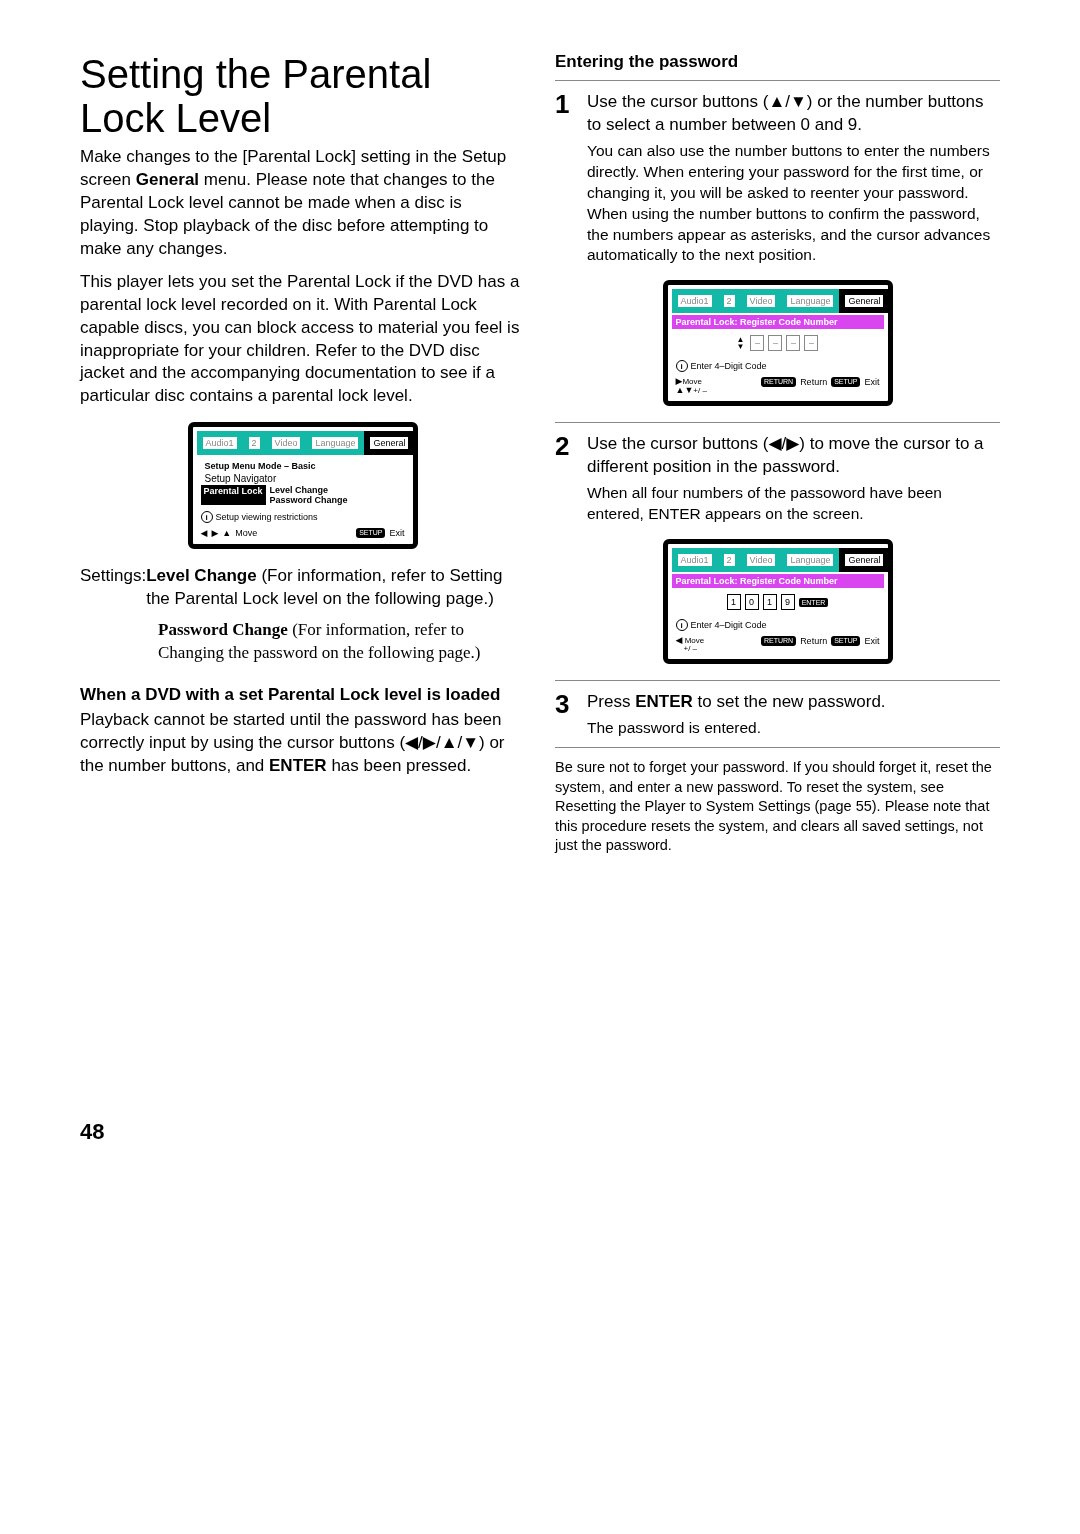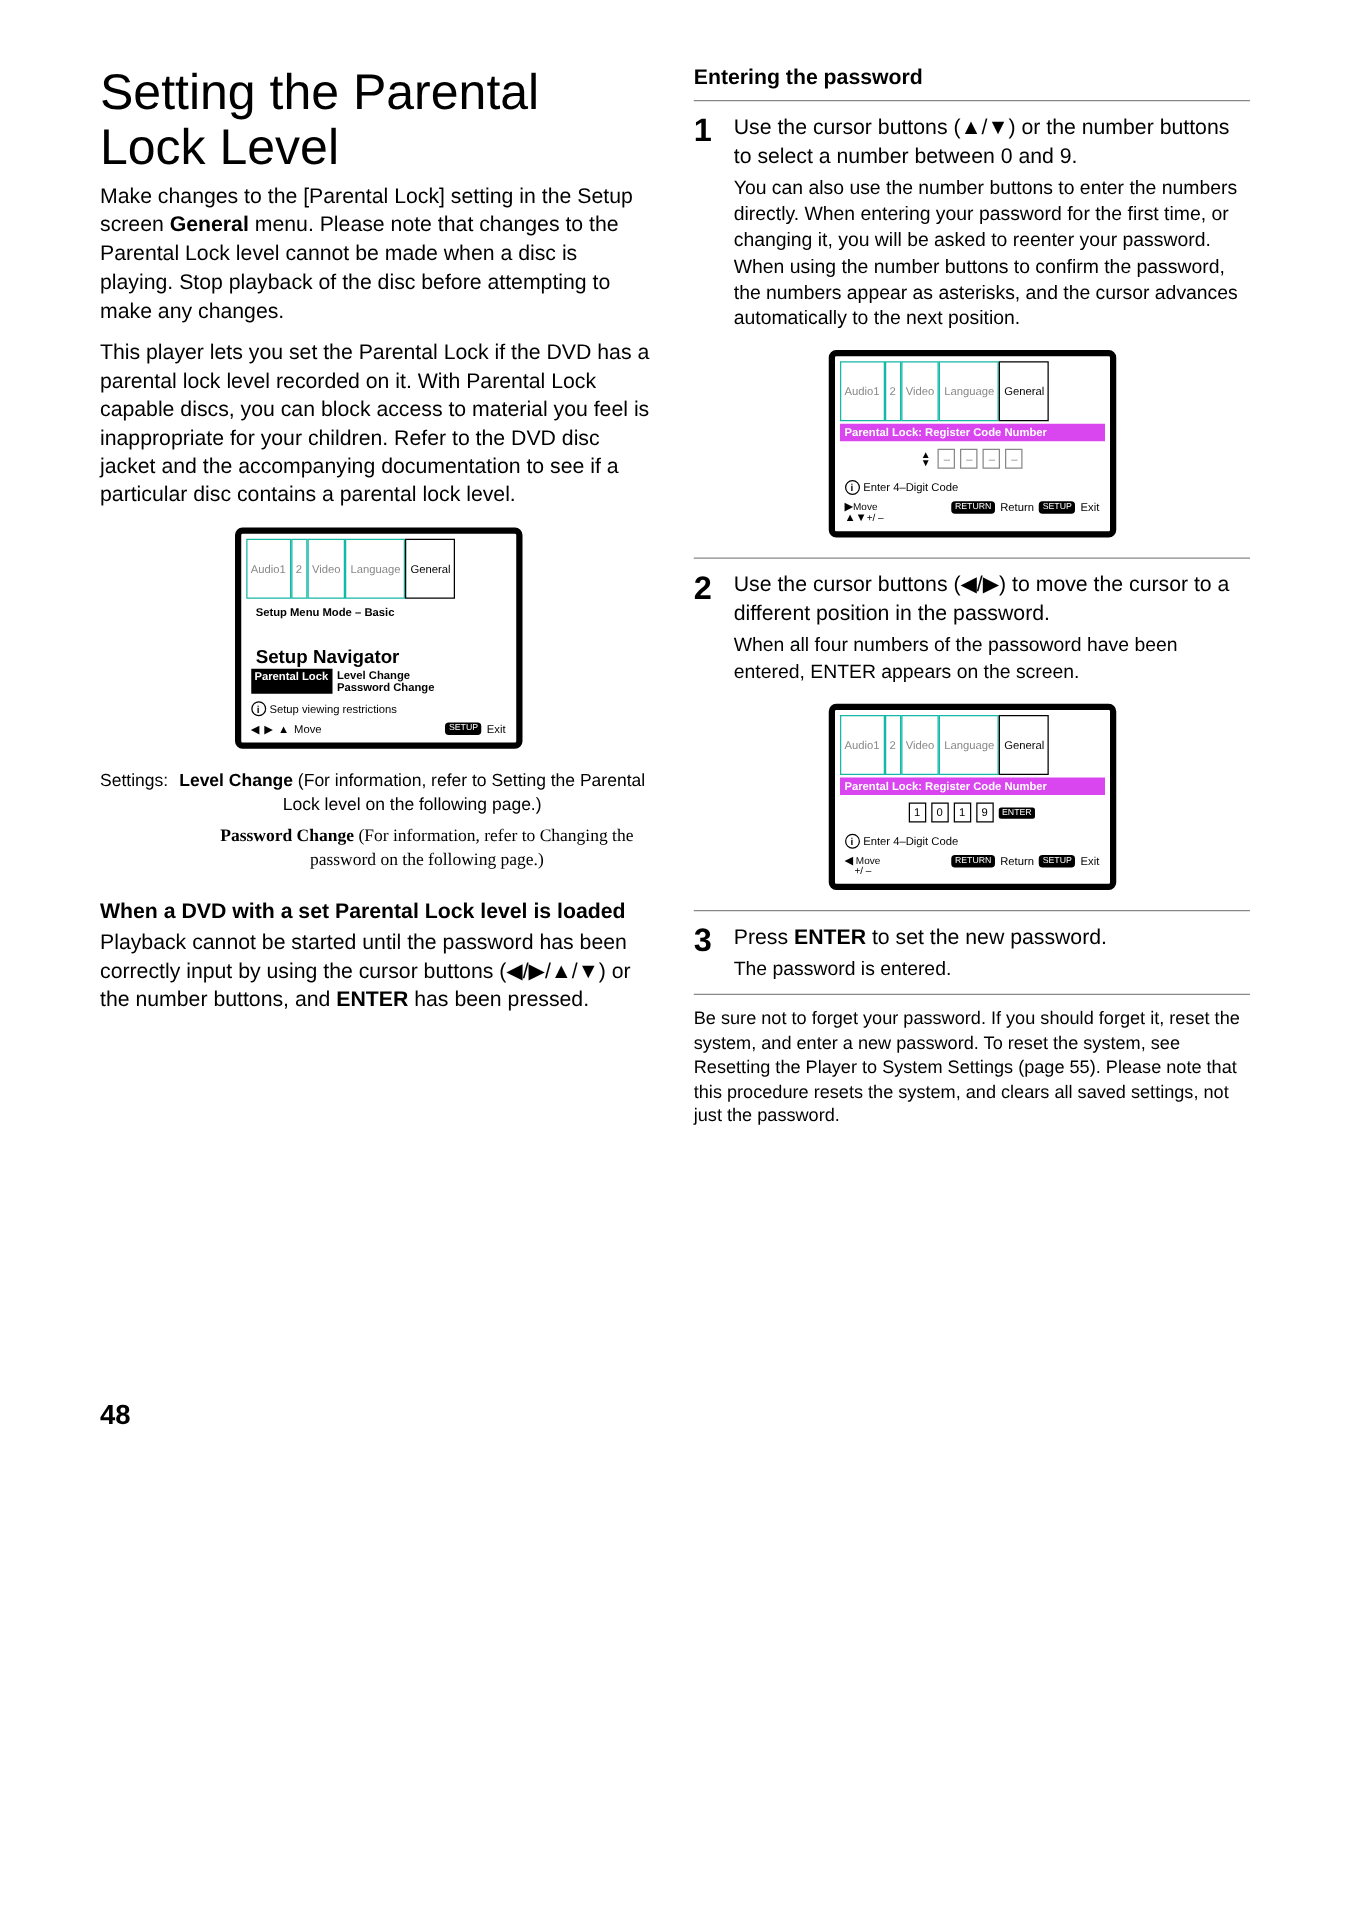--- a/index.html
+++ b/index.html
@@ -40,23 +40,22 @@
     line-height: 1.35;
   }
   .bold { font-weight: bold; }
   .sub-heading {
     font-size: 17px;
     font-weight: bold;
     margin: 20px 0 4px 0;
   }
   .settings-block {
     margin-top: 16px;
-    font-size: 14px;
+    font-size: 17px;
     line-height: 1.35;
-    text-align: center;
   }
   .settings-block .indent {
     margin-left: 78px;
     margin-top: 8px;
     font-family: Liberation Serif, serif;
   }
   
   .osd {
     width: 230px;
     background: #fff;
@@ -65,22 +64,22 @@
     margin: 14px auto 16px auto;
     padding: 4px;
     font-size: 10px;
     box-sizing: border-box;
   }
   .osd-tabs {
     display: flex;
     margin-bottom: 2px;
   }
   .osd-tab {
-    border: 1px solid #14b8a6;
-    padding: 18px 3px;
+    border: 6px solid #14b8a6;
+    padding: 1px 3px;
     color: #888;
     font-size: 9px;
   }
   .osd-tab.active {
     color: #000;
     border-color: #000;
   }
   .osd-black {
     background: #d946ef;
     color: #fff;
@@ -235,21 +234,21 @@
       <div class="osd">
         <div class="osd-tabs">
           <div class="osd-tab">Audio1</div>
           <div class="osd-tab">2</div>
           <div class="osd-tab">Video</div>
           <div class="osd-tab">Language</div>
           <div class="osd-tab active">General</div>
         </div>
         <div class="osd-body">
           <div style="font-size:9px;font-weight:bold;padding:1px 4px;">Setup Menu Mode – Basic</div>
-          <div style="font-size:15px;font-weight:bold;padding:1px 4px;margin-top:20px;">Setup Navigator</div>
+          <div style="font-size:10px;font-weight:normal;padding:1px 4px;">Setup Navigator</div>
           <div style="display:flex;">
             <span class="osd-left-label">Parental Lock</span>
             <div style="flex:1;">
               <div class="osd-right bold">Level Change</div>
               <div class="osd-right bold">Password Change</div>
             </div>
           </div>
         </div>
         <div class="osd-info">
           <span class="info-icon">i</span>

